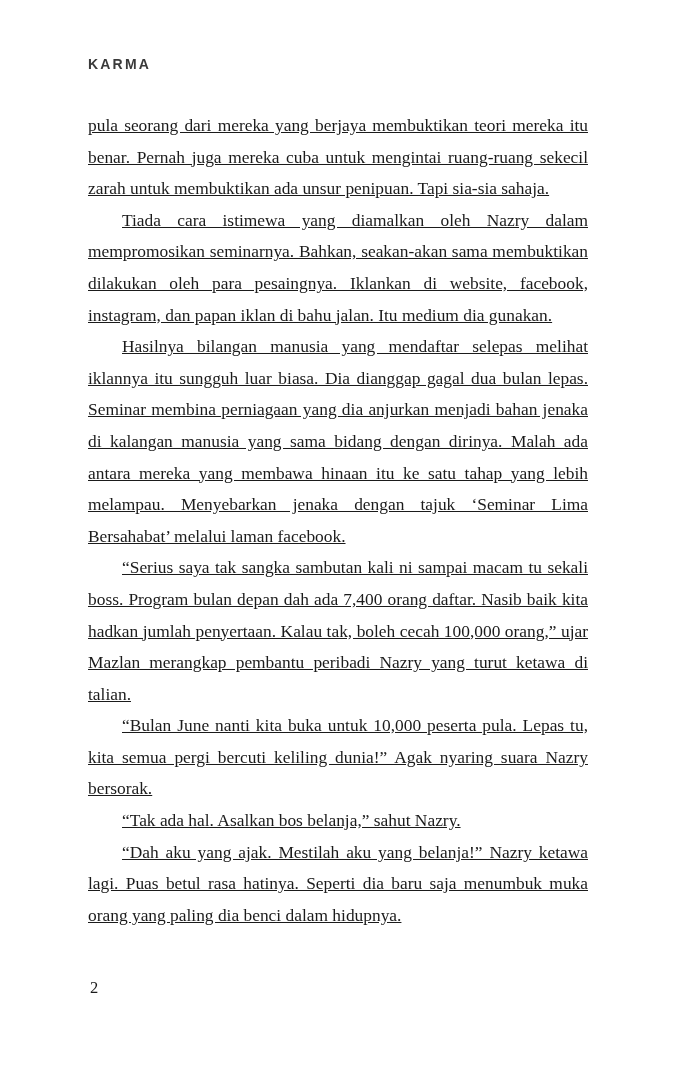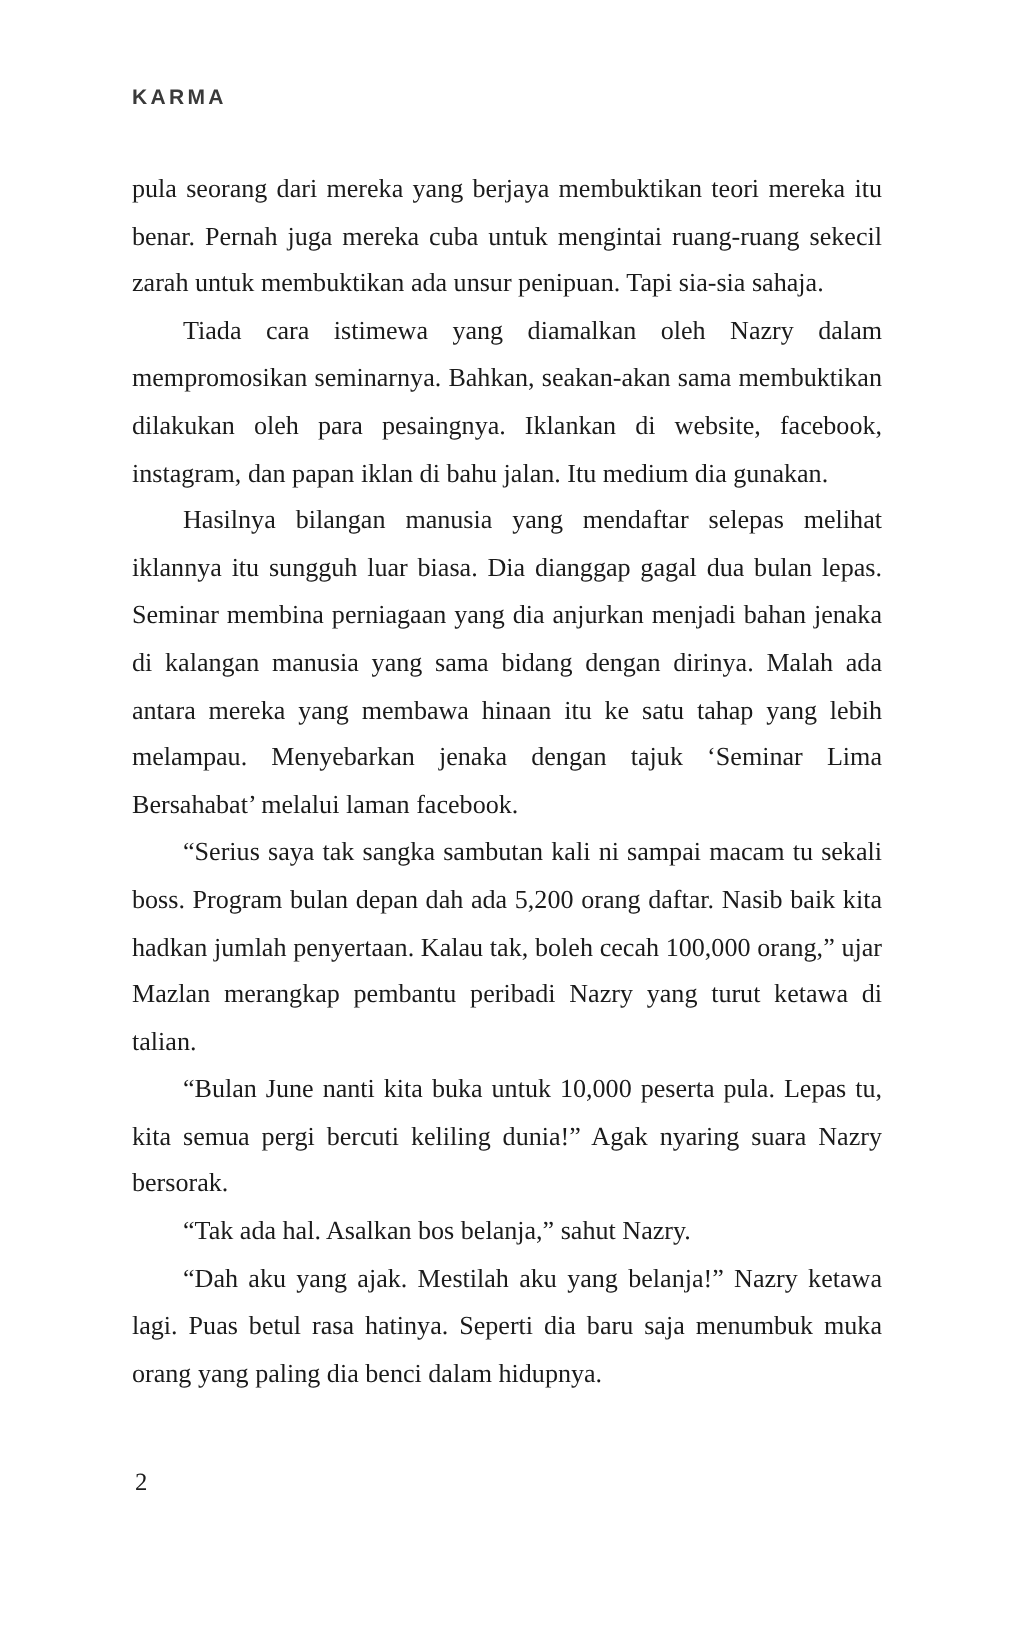--- a/index.html
+++ b/index.html
@@ -34,20 +34,21 @@
     line-height: 31.6px;
     color: #1b1b1b;
     text-align: justify;
     text-justify: inter-word;
     -webkit-hyphens: none;
     hyphens: none;
   }
   .body-text p {
     margin: 0;
     text-indent: 0;
+    text-decoration: underline;
   }
   .body-text p.indent {
     text-indent: 34px;
   }
   .folio {
     position: absolute;
     left: 90px;
     top: 978px;
     font-size: 16.5px;
     color: #1b1b1b;
@@ -58,21 +59,21 @@
 <body>
 
 <div class="page">
 
   <div class="running-head">KARMA</div>
 
   <div class="body-text">
     <p class="indent-none">pula seorang dari mereka yang berjaya membuktikan teori mereka itu benar. Pernah juga mereka cuba untuk mengintai ruang-ruang sekecil zarah untuk membuktikan ada unsur penipuan. Tapi sia-sia sahaja.</p>
     <p class="indent">Tiada cara istimewa yang diamalkan oleh Nazry dalam mempromosikan seminarnya. Bahkan, seakan-akan sama membuktikan dilakukan oleh para pesaingnya. Iklankan di website, facebook, instagram, dan papan iklan di bahu jalan. Itu medium dia gunakan.</p>
     <p class="indent">Hasilnya bilangan manusia yang mendaftar selepas melihat iklannya itu sungguh luar biasa. Dia dianggap gagal dua bulan lepas. Seminar membina perniagaan yang dia anjurkan menjadi bahan jenaka di kalangan manusia yang sama bidang dengan dirinya. Malah ada antara mereka yang membawa hinaan itu ke satu tahap yang lebih melampau. Menyebarkan jenaka dengan tajuk ‘Seminar Lima Bersahabat’ melalui laman facebook.</p>
-    <p class="indent">“Serius saya tak sangka sambutan kali ni sampai macam tu sekali boss. Program bulan depan dah ada 5,200 orang daftar. Nasib baik kita hadkan jumlah penyertaan. Kalau tak, boleh cecah 100,000 orang,” ujar Mazlan  merangkap pembantu peribadi Nazry yang turut ketawa di talian.</p>
+    <p class="indent">“Serius saya tak sangka sambutan kali ni sampai macam tu sekali boss. Program bulan depan dah ada 7,400 orang daftar. Nasib baik kita hadkan jumlah penyertaan. Kalau tak, boleh cecah 100,000 orang,” ujar Mazlan  merangkap pembantu peribadi Nazry yang turut ketawa di talian.</p>
     <p class="indent">“Bulan June nanti kita buka untuk 10,000 peserta pula. Lepas tu, kita semua pergi bercuti keliling dunia!” Agak nyaring suara Nazry bersorak.</p>
     <p class="indent">“Tak ada hal. Asalkan bos belanja,” sahut Nazry.</p>
     <p class="indent">“Dah aku yang ajak. Mestilah aku yang belanja!” Nazry ketawa lagi. Puas betul rasa hatinya. Seperti dia baru saja menumbuk muka orang yang paling dia benci dalam hidupnya.</p>
   </div>
 
   <div class="folio">2</div>
 
 </div>
 
 </body></html>

